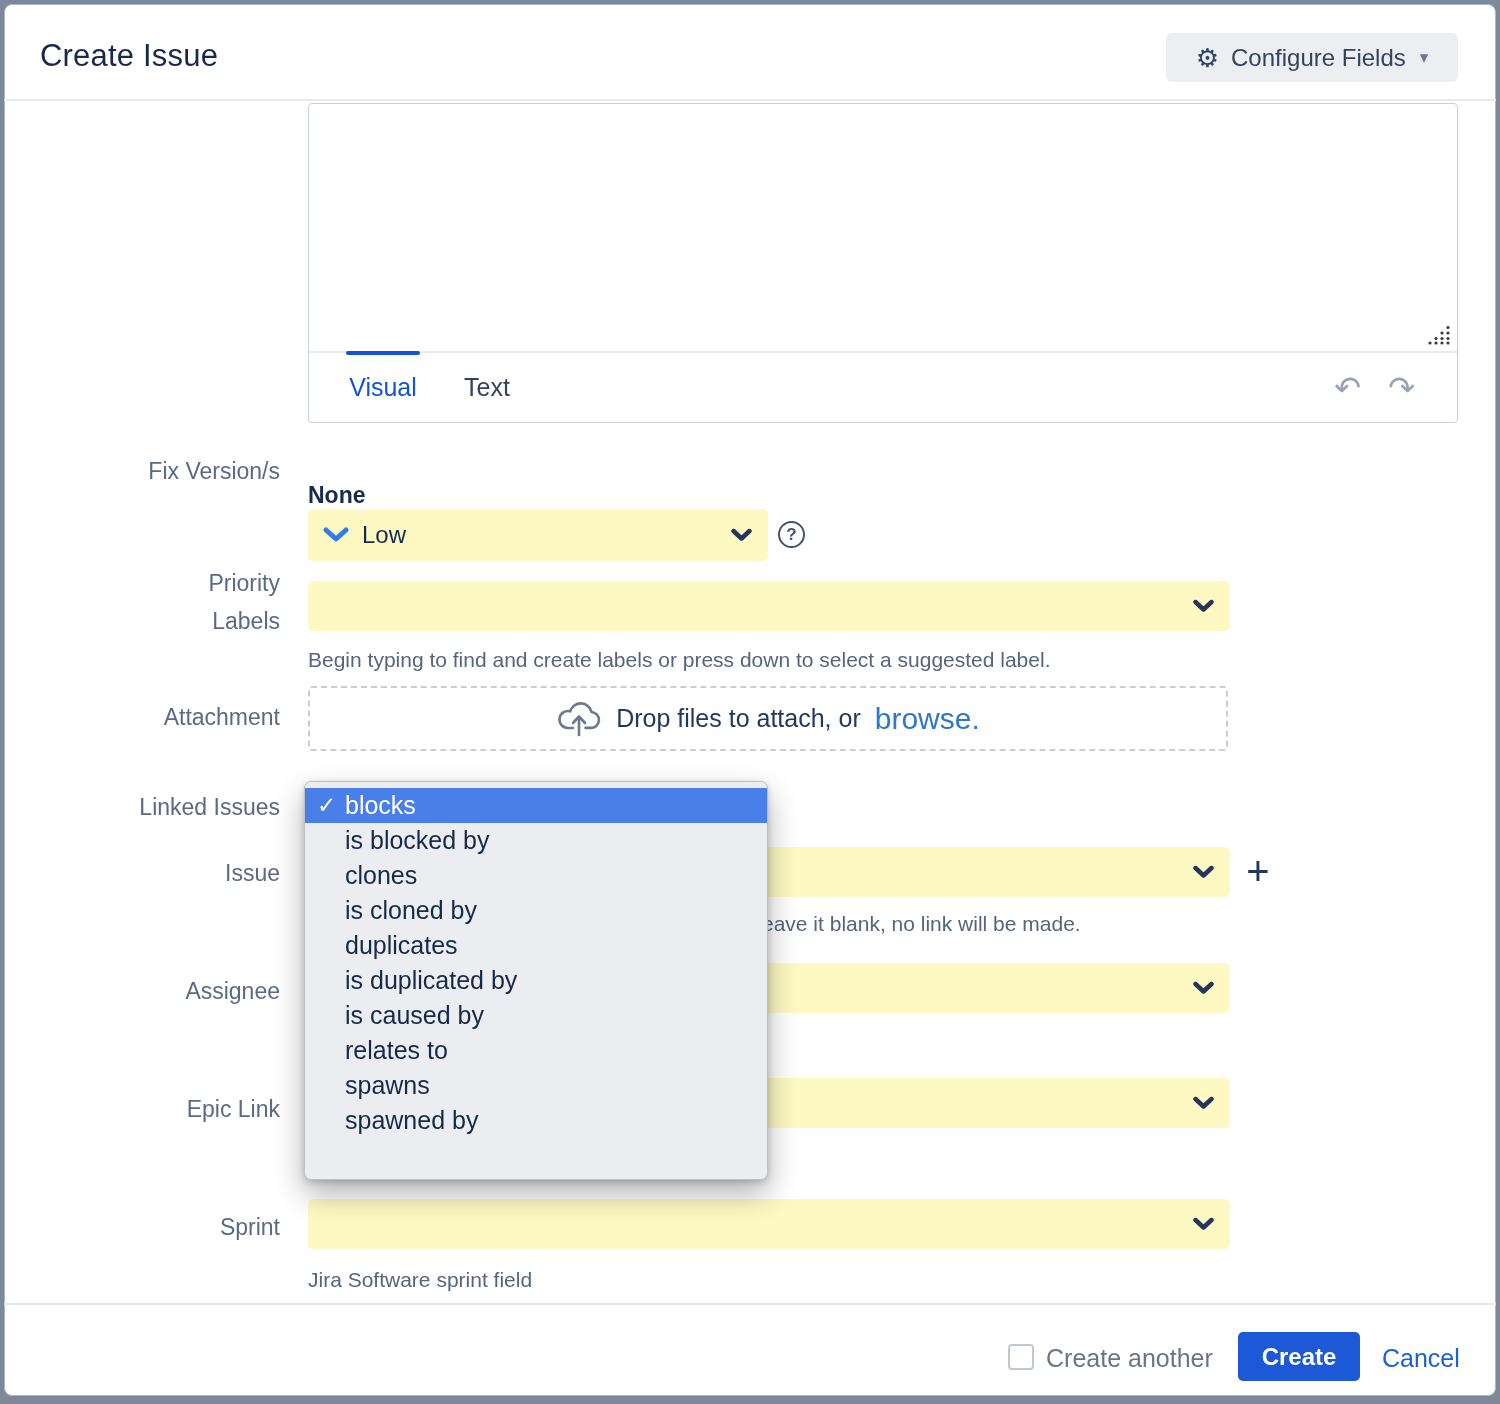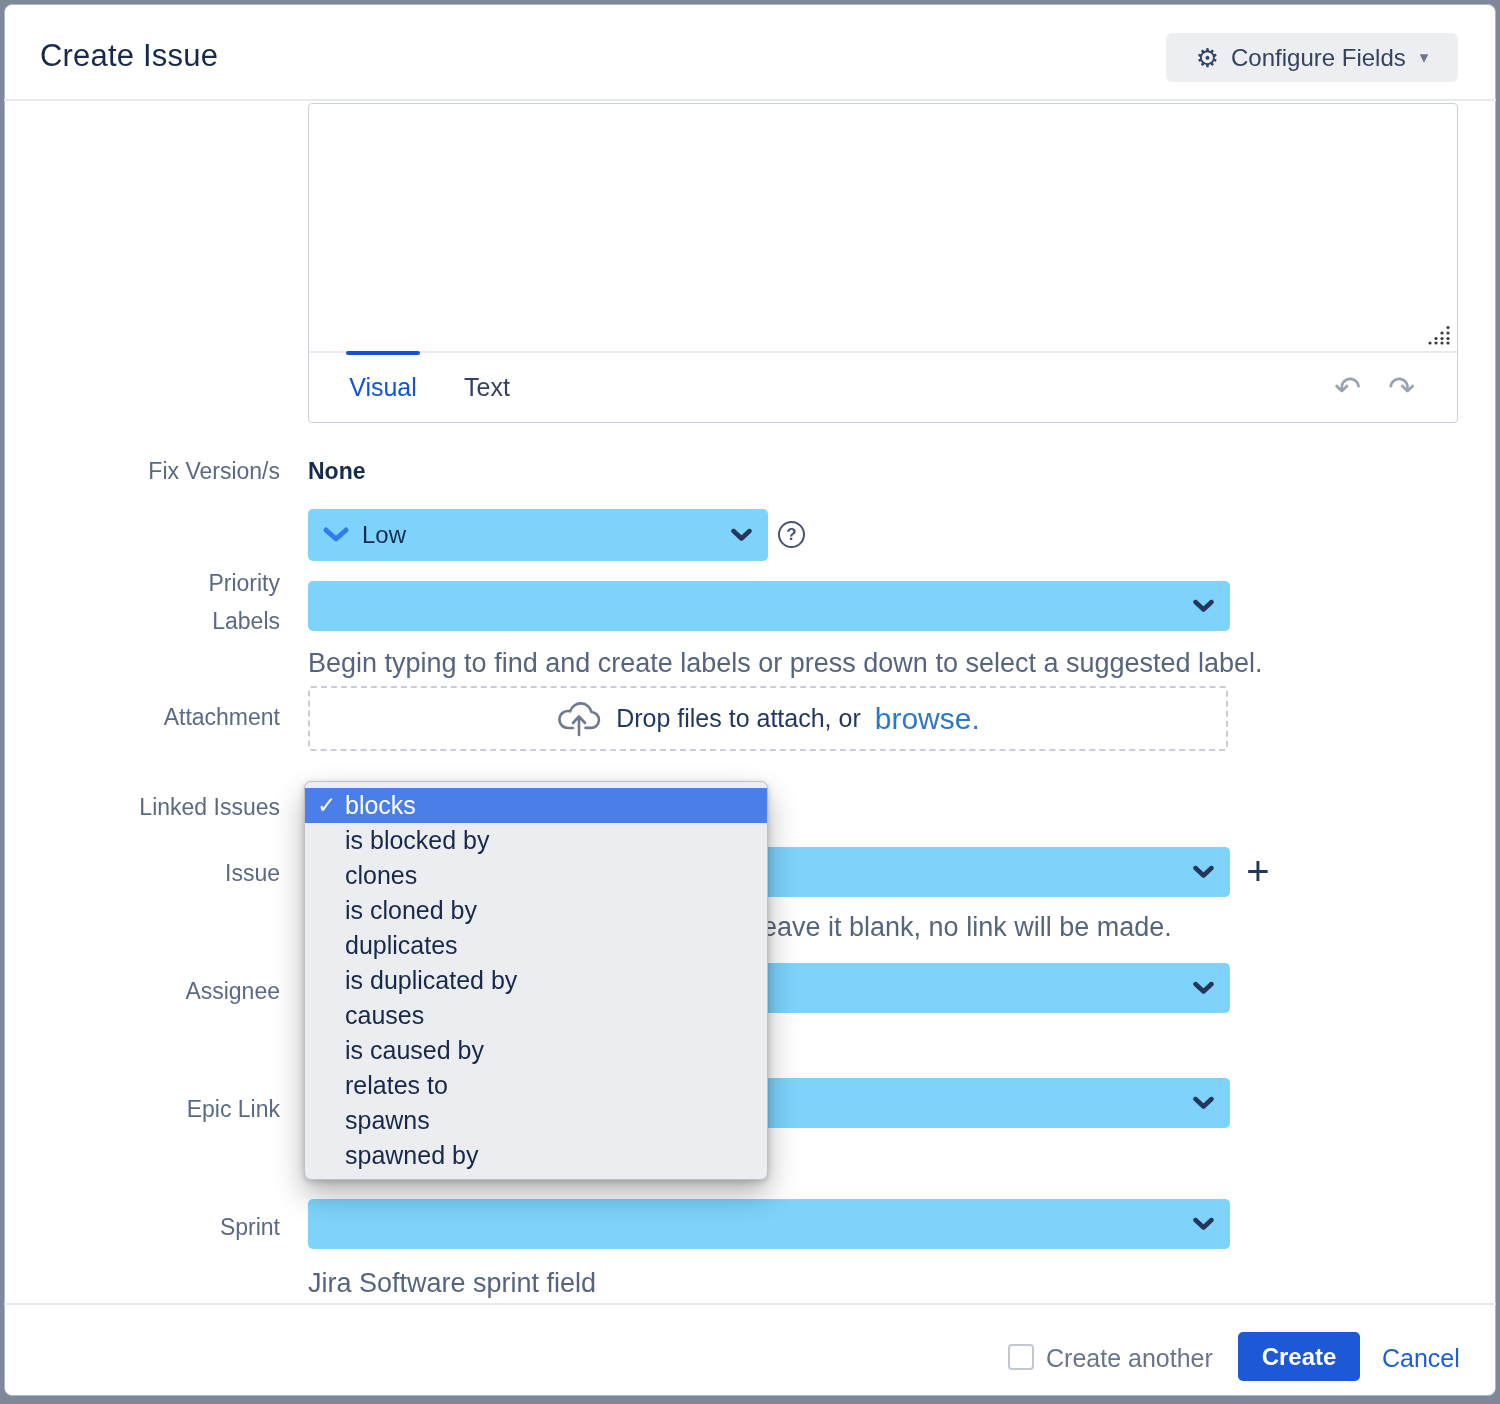--- a/index.html
+++ b/index.html
@@ -47,27 +47,27 @@
   .tab { position:absolute; top:0; height:69px; display:flex; align-items:center; font-size:25px; cursor:pointer; }
   .tab-visual { left:37px; width:74px; justify-content:center; color:#1254D8; font-weight:500; }
   .tab-text { left:148px; width:60px; justify-content:center; color:#33435F; }
   .undo-redo { position:absolute; top:0; height:69px; display:flex; align-items:center; font-size:32px; color:#99A2B2; cursor:pointer; }
   .undo { right:96px; } .redo { right:42px; }
 
   
   .f-label {
     left:0; width:280px; text-align:right; font-size:23px; color:#5A6A85;
   }
-  .f-value { font-size:23px; font-weight:700; color:#172B4D; }
+  .f-value { font-size:23px; font-weight:700; color:#172B4D;margin-top:24px; }
   .sel {
-    background:#7dd3fc; border-radius:5px; cursor:pointer;
+    background:#fef9c3; border-radius:5px; cursor:pointer;
     display:flex; align-items:center;
   }
   .sel .chev { position:absolute; right:16px; top:50%; transform:translateY(-50%); display:flex; }
-  .helper { font-size:27px; color:#55657F; }
+  .helper { font-size:21px; color:#55657F; }
 
   
   .pri-low-icon { margin-left:14px; display:flex; }
   .pri-text { margin-left:12px; font-size:24px; color:#172B4D; }
   .help-circle {
     left:778px; top:521px; width:27px; height:27px; border:2px solid #44546E; border-radius:50%;
     display:flex; align-items:center; justify-content:center;
     font-size:17px; font-weight:700; color:#44546E; cursor:pointer;
   }
 
@@ -255,23 +255,20 @@
       <div class="dd-item">
         <span>is cloned by</span>
       </div>
       <div class="dd-item">
         <span>duplicates</span>
       </div>
       <div class="dd-item">
         <span>is duplicated by</span>
       </div>
       <div class="dd-item">
-        <span>causes</span>
-      </div>
-      <div class="dd-item">
         <span>is caused by</span>
       </div>
       <div class="dd-item">
         <span>relates to</span>
       </div>
       <div class="dd-item">
         <span>spawns</span>
       </div>
       <div class="dd-item">
         <span>spawned by</span>

